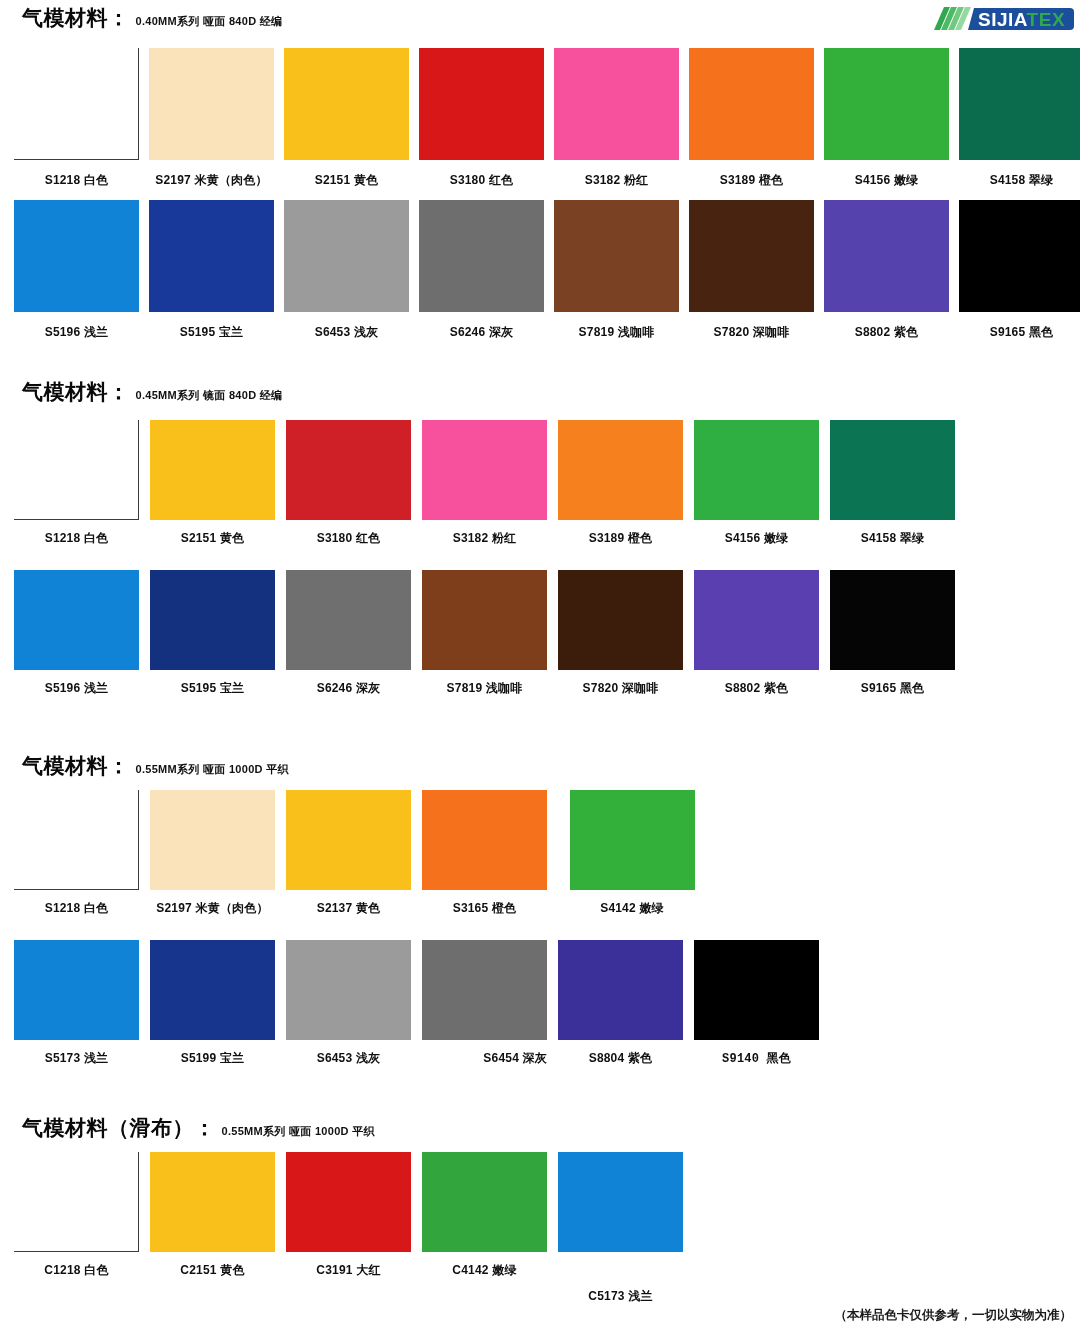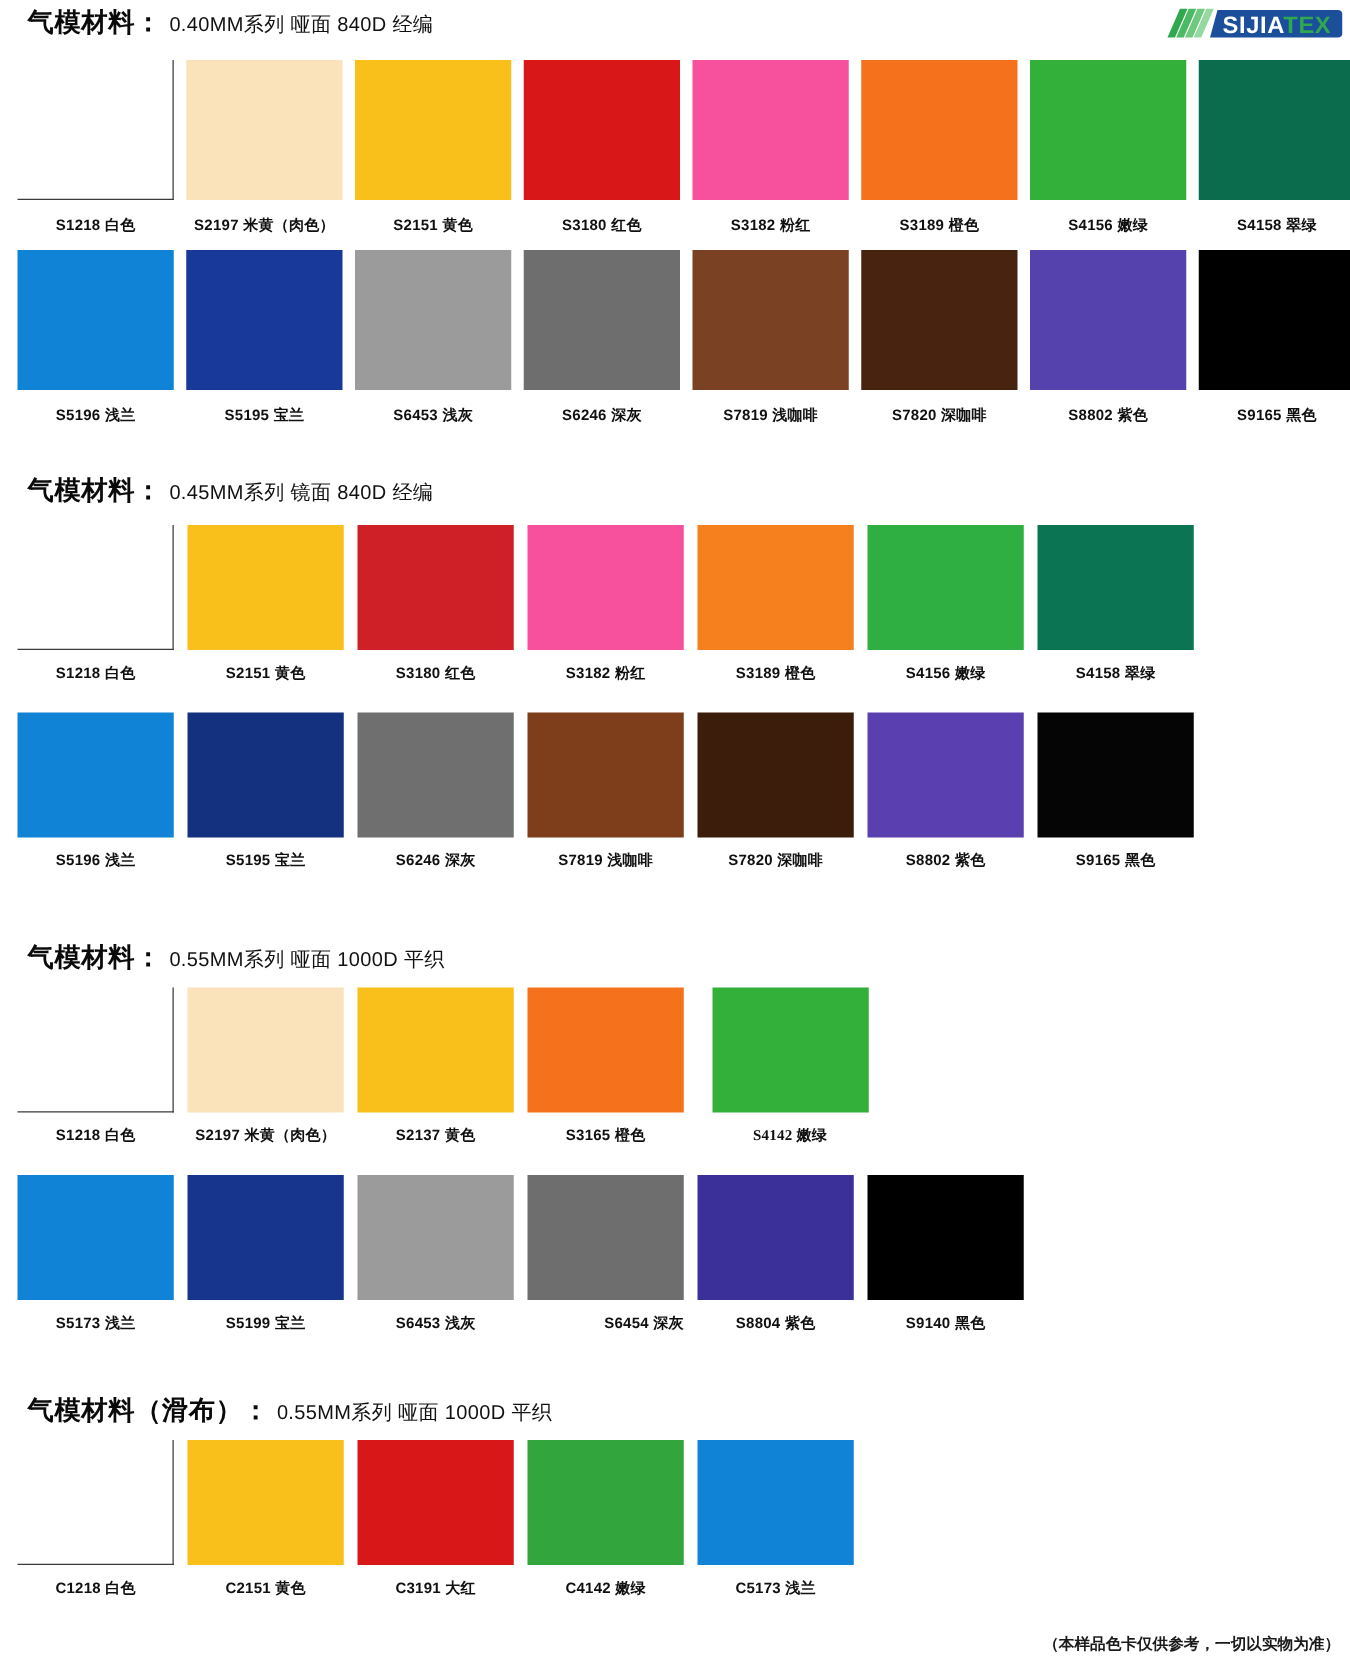--- a/index.html
+++ b/index.html
@@ -38,22 +38,22 @@
     white-space: nowrap;
   }
   .sec-title {
     font-size: 21px;
     font-weight: 700;
     letter-spacing: 0.5px;
     color: #0a0a0a;
     margin-left: 16px;
   }
   .sec-sub {
-    font-size: 16px;
-    font-weight: 400;
+    font-size: 11px;
+    font-weight: 700;
     color: #111;
     margin-left: 6px;
     letter-spacing: 0.3px;
   }
 
   
   .row {
     display: flex;
     padding-left: 14px;
   }
@@ -268,21 +268,21 @@
         <div class="caption" style="margin-top: 10px;">S2197 米黄（肉色）</div>
       </div>
       <div class="cell" style="width: 125px;">
         <div class="chip" style="width: 125px; height: 100px; background: rgb(249, 192, 28);"></div>
         <div class="caption" style="margin-top: 10px;">S2137 黄色</div>
       </div>
       <div class="cell" style="width: 125px;">
         <div class="chip" style="width: 125px; height: 100px; background: rgb(246, 113, 27);"></div>
         <div class="caption" style="margin-top: 10px; text-align: right;">S3165 橙色</div>
       </div>
-      <div class="cell" style="width: 148px; font-family: Liberation Serif, serif;">
+      <div class="cell" style="width: 148px;">
         <div class="chip" style="width: 125px; height: 100px; background: rgb(50, 176, 58);"></div>
         <div class="caption" style="margin-top: 10px;">S4142 嫩绿</div>
       </div>
     </div>
     <div class="row" style="position: absolute; left: 0px; top: 940px; gap: 11px;">
       <div class="cell" style="width: 125px;">
         <div class="chip" style="width: 125px; height: 100px; background: rgb(17, 131, 214);"></div>
         <div class="caption" style="margin-top: 10px;">S5173 浅兰</div>
       </div>
       <div class="cell" style="width: 125px;">
@@ -296,21 +296,21 @@
       <div class="cell" style="width: 125px; align-items: flex-end;">
         <div class="chip" style="width: 125px; height: 100px; background: rgb(110, 110, 110);"></div>
         <div class="caption" style="margin-top: 10px;">S6454 深灰</div>
       </div>
       <div class="cell" style="width: 125px;">
         <div class="chip" style="width: 125px; height: 100px; background: rgb(59, 48, 154);"></div>
         <div class="caption" style="margin-top: 10px;">S8804 紫色</div>
       </div>
       <div class="cell" style="width: 125px;">
         <div class="chip" style="width: 125px; height: 100px; background: rgb(0, 0, 0);"></div>
-        <div class="caption" style="margin-top: 10px;">S9140 黑色</div>
+        <div class="caption" style="margin-top: 10px; font-family: Liberation Mono, monospace;">S9140 黑色</div>
       </div>
     </div>
     <div class="section" style="position: absolute; left: 0px; top: 1114px; width: 1080px;">
       <div class="sec-head">
         <span class="sec-title">气模材料（滑布）：</span>
         <span class="sec-sub">0.55MM系列  哑面  1000D  平织</span>
       </div>
     </div>
     <div class="row" style="position: absolute; left: 0px; top: 1152px; gap: 11px;">
       <div class="cell" style="width: 125px;">
@@ -322,20 +322,20 @@
         <div class="caption" style="margin-top: 10px;">C2151 黄色</div>
       </div>
       <div class="cell" style="width: 125px;">
         <div class="chip" style="width: 125px; height: 100px; background: rgb(215, 23, 24);"></div>
         <div class="caption" style="margin-top: 10px;">C3191 大红</div>
       </div>
       <div class="cell" style="width: 125px;">
         <div class="chip" style="width: 125px; height: 100px; background: rgb(50, 166, 60);"></div>
         <div class="caption" style="margin-top: 10px;">C4142 嫩绿</div>
       </div>
-      <div class="cell" style="width: 125px;">
+      <div class="cell" style="width: 125px; gap: 26px;">
         <div class="chip" style="width: 125px; height: 100px; background: rgb(17, 131, 214);"></div>
         <div class="caption" style="margin-top: 10px;">C5173 浅兰</div>
       </div>
     </div>
   </div>
 
 <div class="footer-note">（本样品色卡仅供参考，一切以实物为准）</div>
 
 </body></html>

